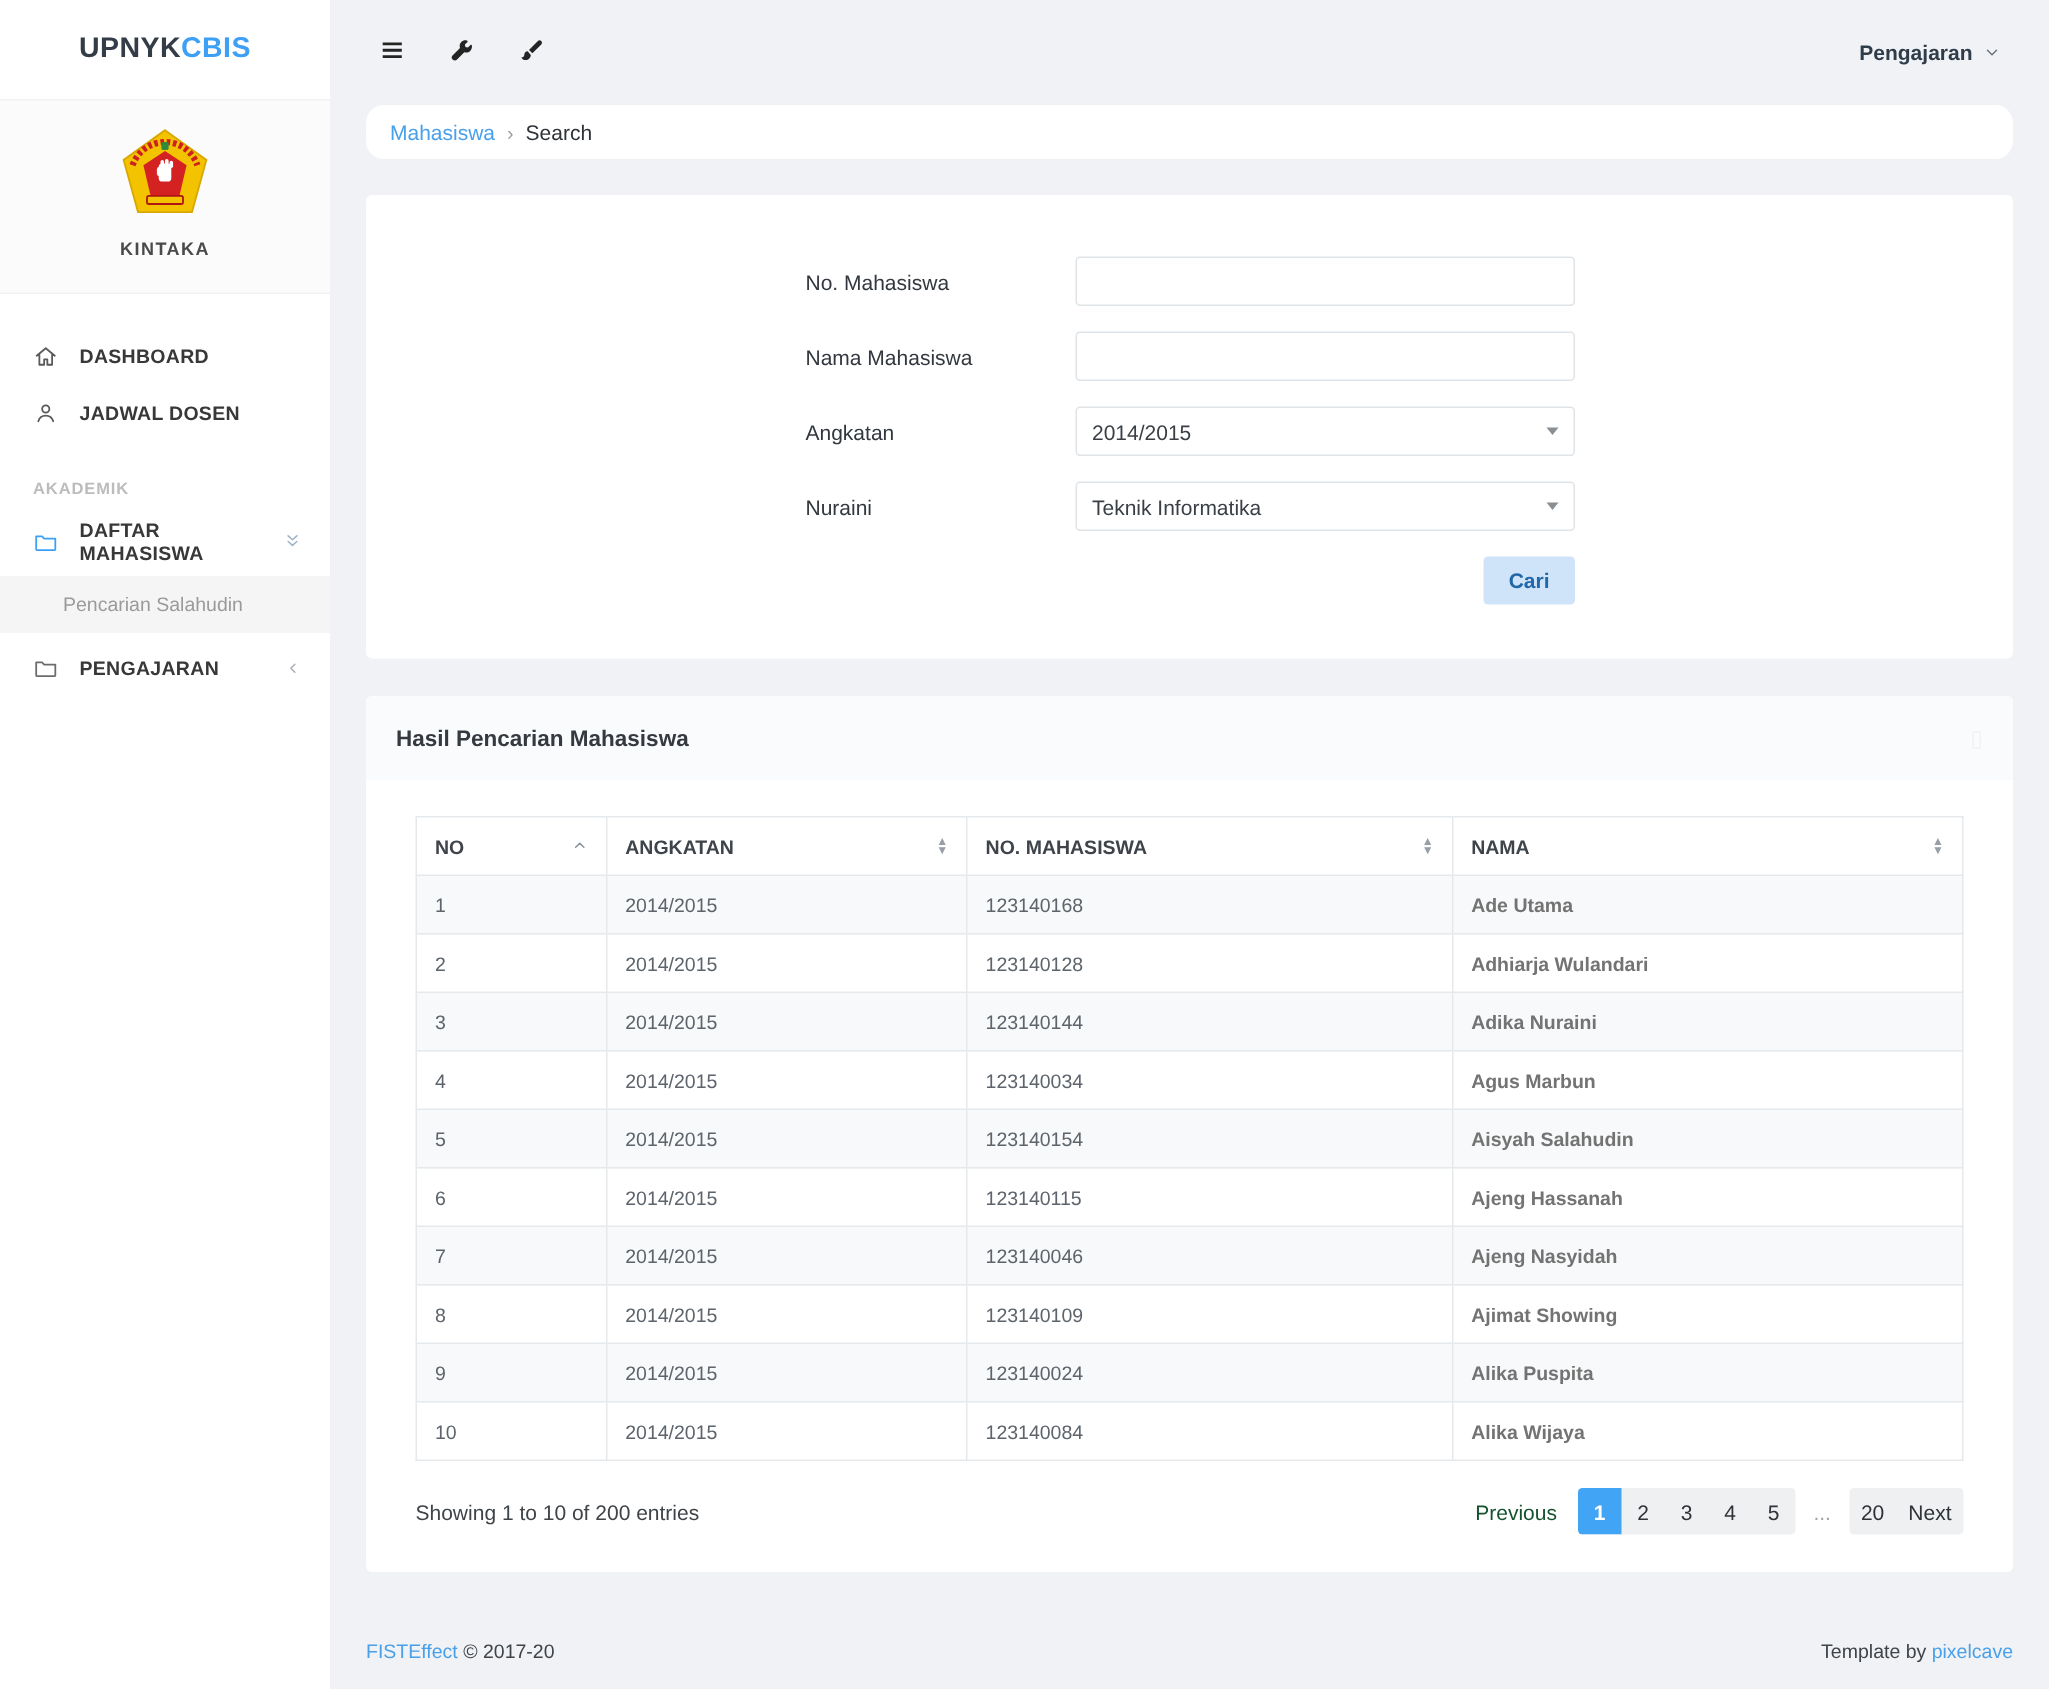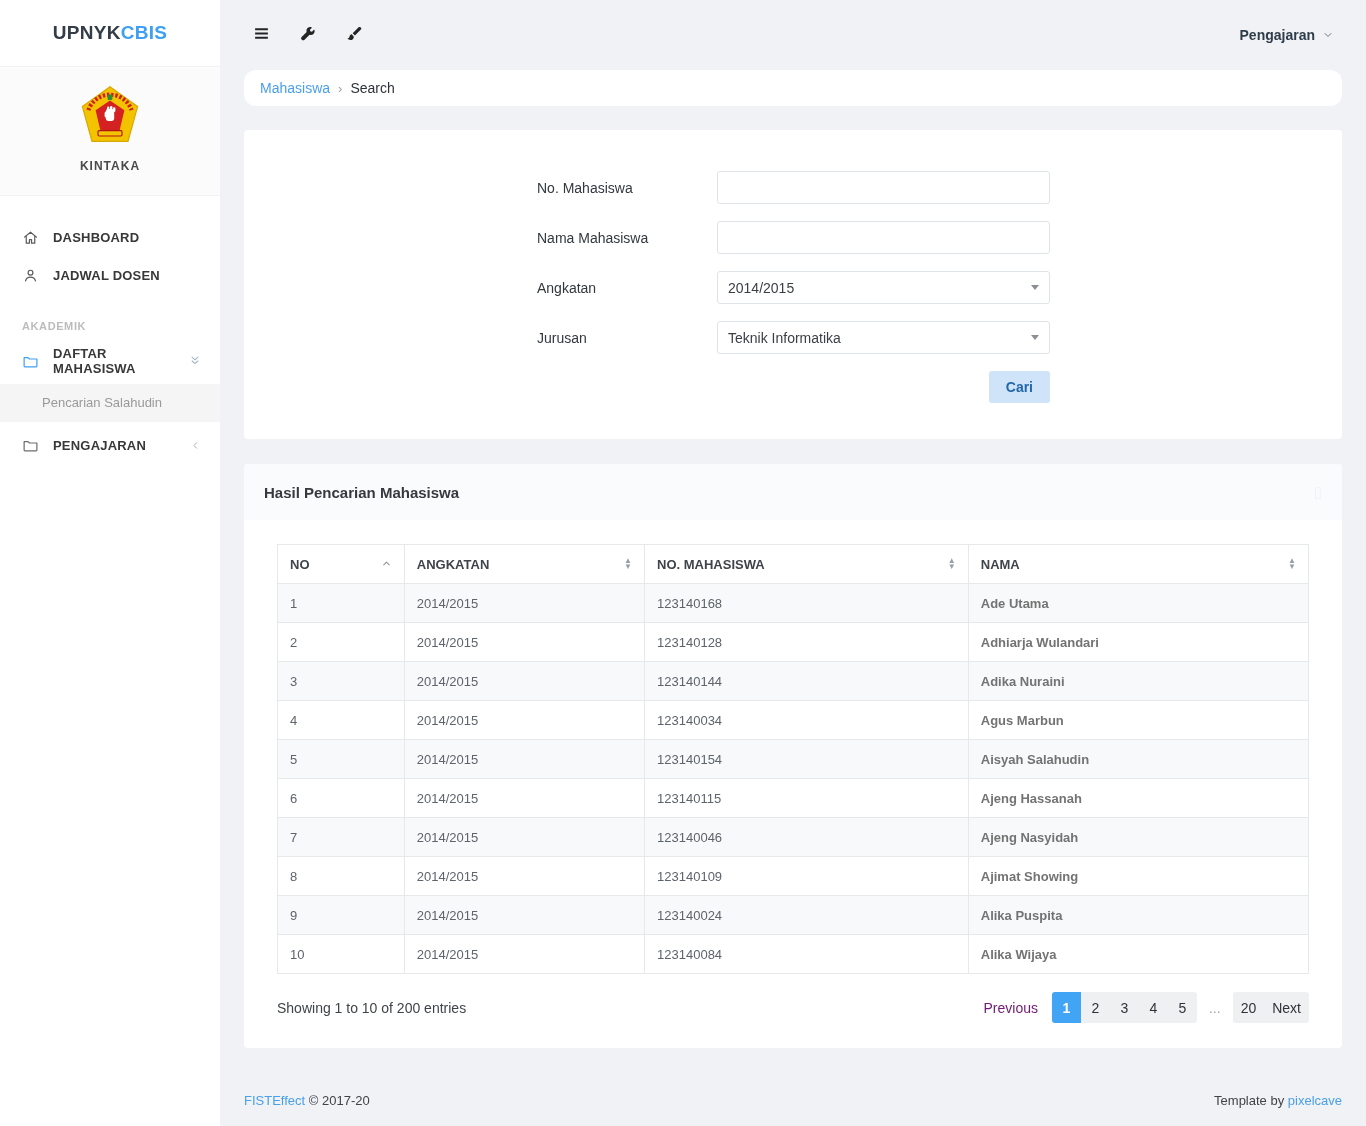--- a/index.html
+++ b/index.html
@@ -57,21 +57,21 @@
   .dt td { color:#5d646b; }
   .dt tbody tr:nth-child(odd) { background:#f8f9fa; }
   .th-inner { display:flex; align-items:center; justify-content:space-between; }
   .sort-both { display:inline-flex; flex-direction:column; line-height:6px; font-size:8px; color:#979ea5; letter-spacing:0; }
   .name-link { color:#737373; font-weight:700; font-size:13px; }
   .col-no{width:12.3%} .col-angkatan{width:23.3%} .col-nim{width:31.4%} .col-nama{width:33%}
 
   .table-footer { display:flex; align-items:center; padding:18px 33px 24px; }
   .showing { font-size:14px; color:#3f4449; }
   .pagination { margin-left:auto; display:flex; align-items:center; font-size:14px; }
-  .page-prev { color:#701a75; margin-right:14px; cursor:pointer; }
+  .page-prev { color:#14532d; margin-right:14px; cursor:pointer; }
   .page-group { display:flex; background:#eef0f2; border-radius:3px; overflow:hidden; }
   .page-cell { min-width:29px; height:31px; display:flex; align-items:center; justify-content:center; padding:0 8px; color:#2f3237; cursor:pointer; }
   .page-cell.active { background:#42a4f5; color:#fff; font-weight:600; }
   .page-ellipsis { color:#9ea4ab; margin:0 12px; }
   .page-group-last { margin-left:0; }
 
   .footer { display:flex; align-items:center; padding:45px 0 0; font-size:13px; color:#3f4449; }
   .footer .flink { color:#4aa0e8; }
   .footer-right { margin-left:auto; }
 </style>
@@ -205,21 +205,21 @@
       <input class="form-control" type="text" value="" style="">
     </div>
     <div class="form-row">
       <label class="form-label">Angkatan</label>
       <div class="form-control select-control">
         <span>2014/2015</span>
         <span class="caret-down"></span>
       </div>
     </div>
     <div class="form-row">
-      <label class="form-label">Jurusan</label>
+      <label class="form-label">Nuraini</label>
       <div class="form-control select-control">
         <span>Teknik Informatika</span>
         <span class="caret-down"></span>
       </div>
     </div>
     <div class="form-row form-actions">
       <button class="btn-cari">Cari</button>
     </div>
   </div>
 

